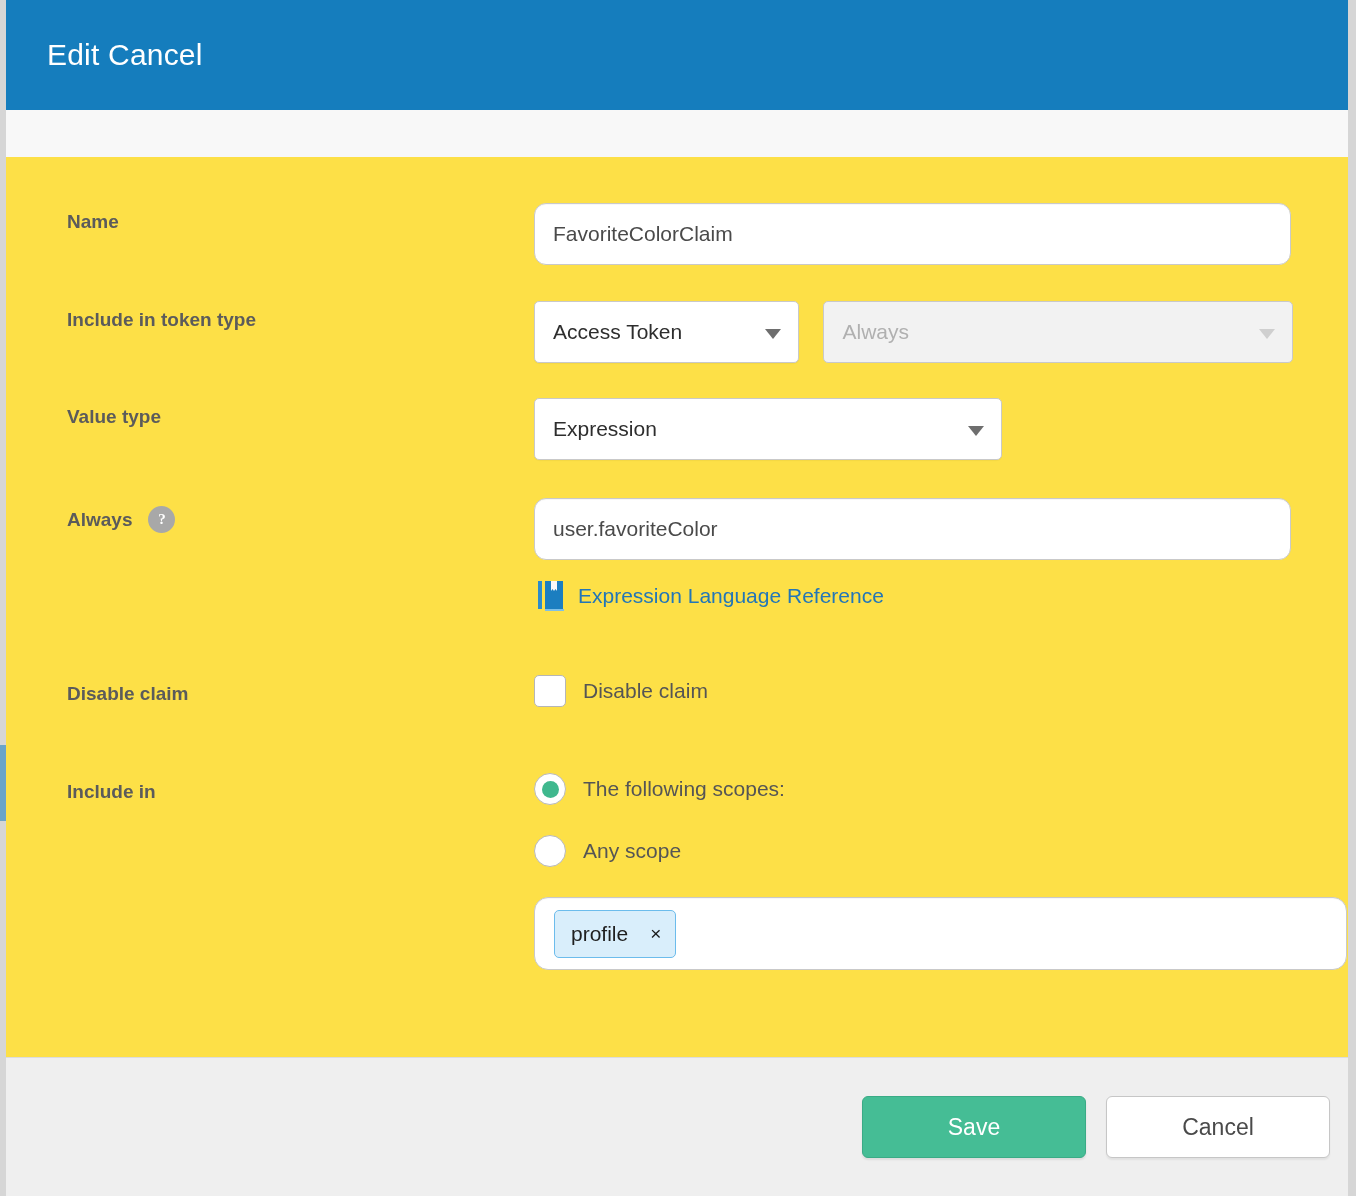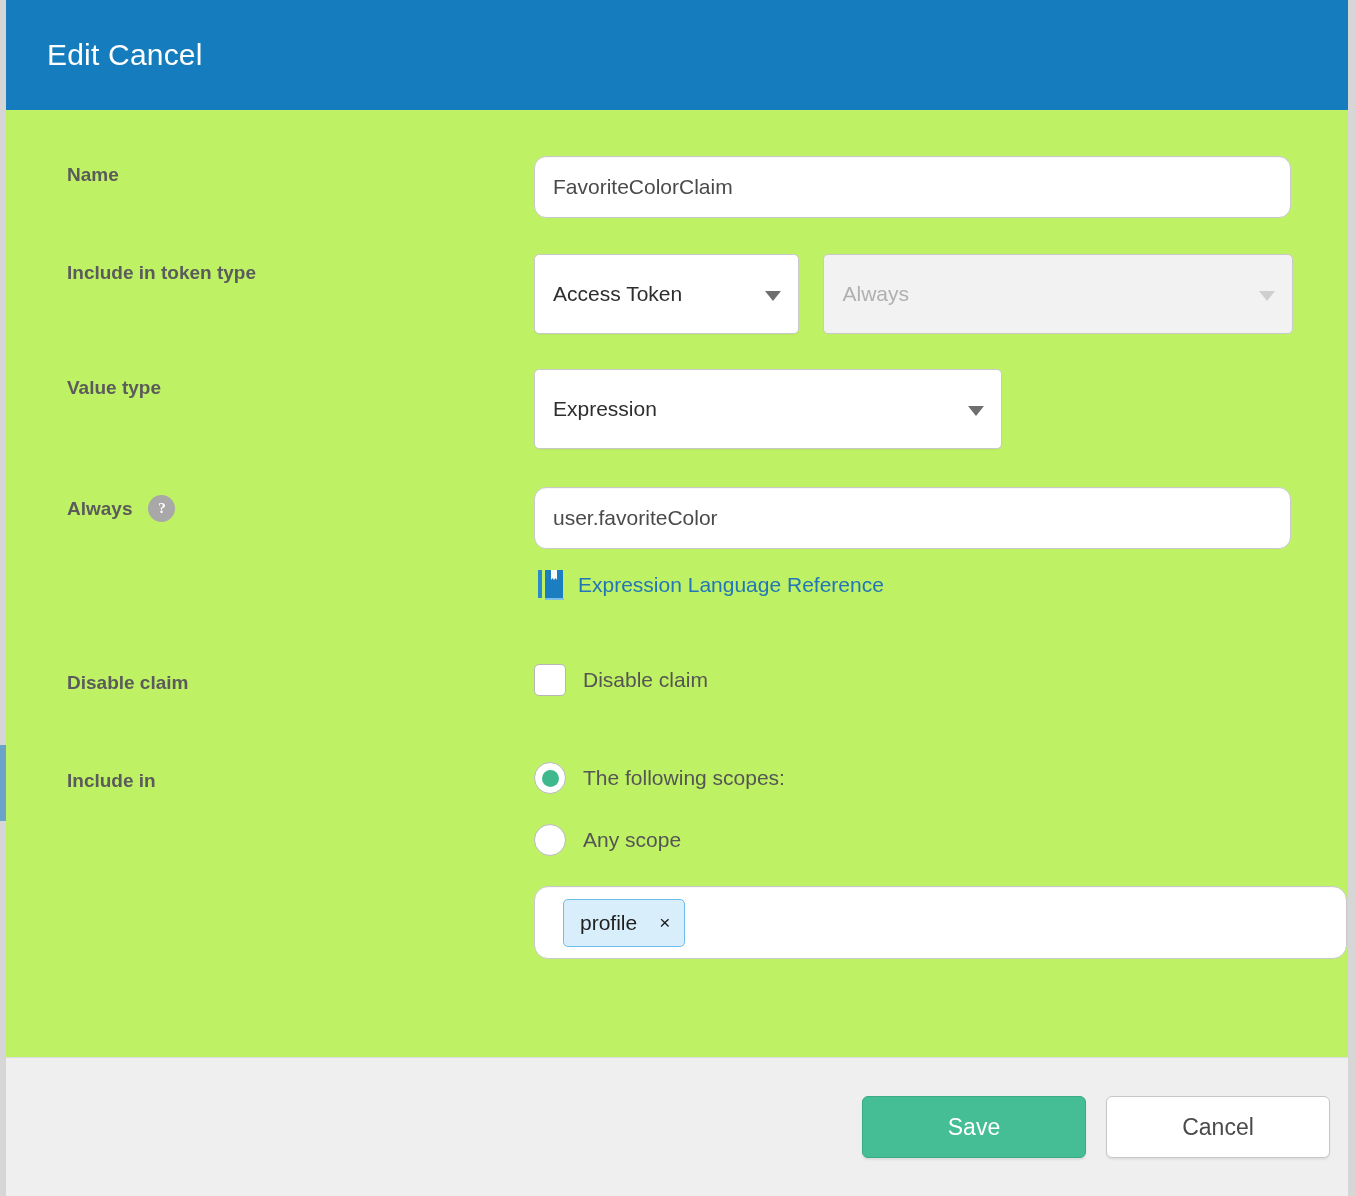--- a/index.html
+++ b/index.html
@@ -56,25 +56,26 @@
   .modal-title {
     color: #ffffff;
     font-size: 30px;
     font-weight: 400;
     letter-spacing: 0.2px;
   }
 
   
   .modal-body {
     flex: 1 1 auto;
-    background: #bef264;
+    background: #fde047;
     padding: 46px 0 0 0;
     position: relative;
     border-bottom: 1px solid #dcdcdc;
     overflow: hidden;
+    margin-top: 47px;
   }
 
   .form-row {
     display: flex;
     align-items: flex-start;
     padding-left: 61px;
     margin-bottom: 0;
   }
   .form-label {
     width: 467px;
@@ -122,21 +123,21 @@
     box-shadow: inset 0 1px 1px rgba(0,0,0,0.035);
   }
 
   
   .select-wrap {
     position: relative;
     display: inline-block;
     vertical-align: top;
   }
   .select-box {
-    height: 80px;
+    height: 62px;
     border: 1px solid #c9c9c9;
     border-radius: 5px;
     background: #ffffff;
     font-size: 21px;
     color: #2e2e2e;
     padding: 0 48px 0 18px;
     display: flex;
     align-items: center;
     cursor: pointer;
     box-shadow: 0 1px 1px rgba(0,0,0,0.04);
@@ -230,21 +231,21 @@
     cursor: pointer;
   }
 
   
   .token-field {
     width: 813px;
     min-height: 73px;
     border: 1px solid #c9c9c9;
     border-radius: 14px;
     background: #ffffff;
-    padding: 10px 28px;
+    padding: 10px 19px;
     display: flex;
     align-items: center;
     flex-wrap: wrap;
     gap: 8px;
     box-shadow: inset 0 1px 1px rgba(0,0,0,0.035);
     cursor: text;
   }
   .chip {
     display: inline-flex;
     align-items: center;

